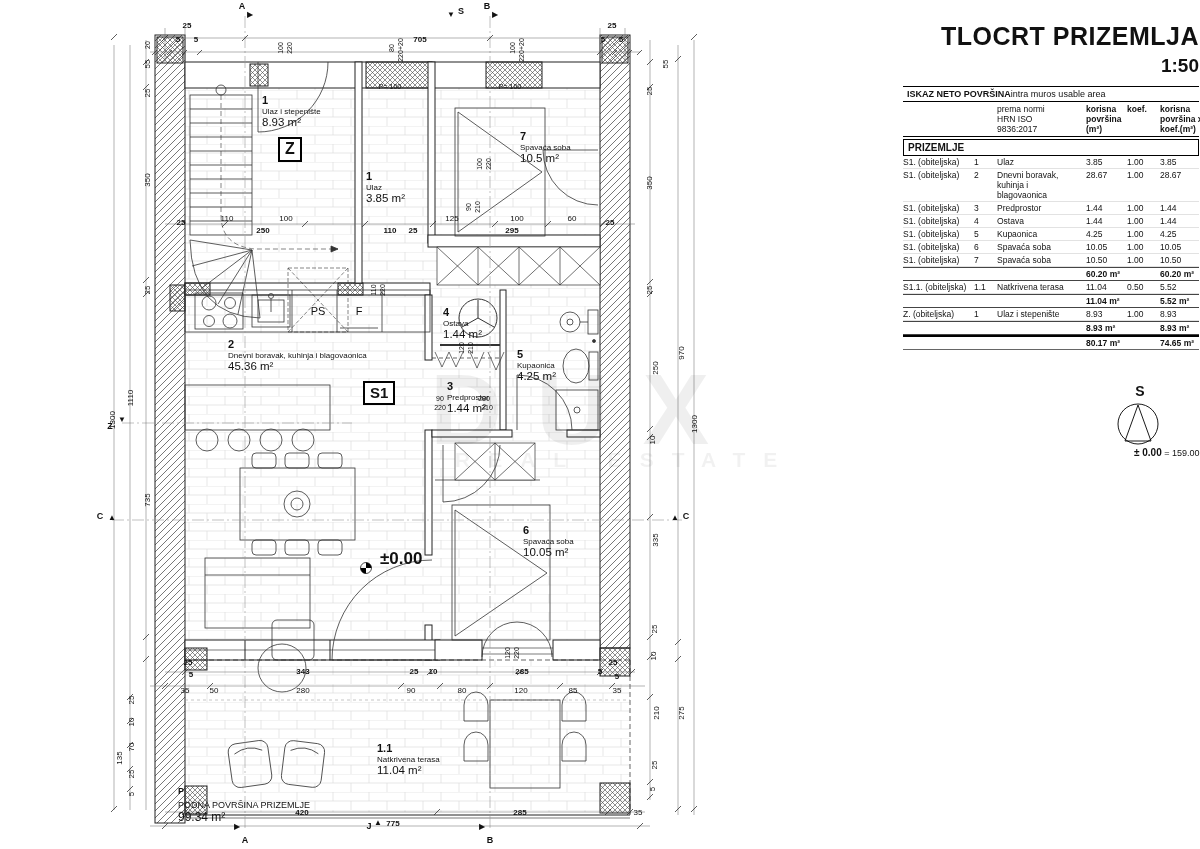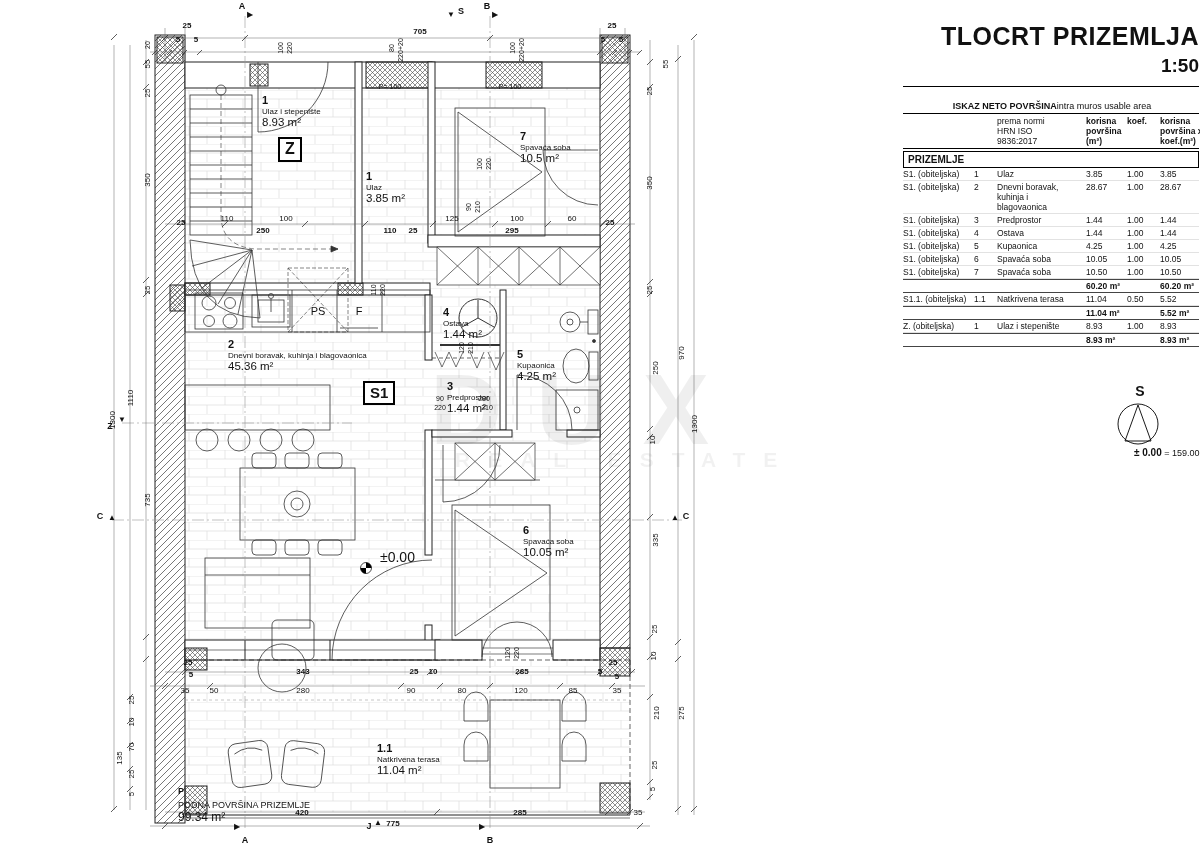--- a/index.html
+++ b/index.html
@@ -14,41 +14,41 @@
   .rl-num{font-weight:bold;font-size:11px;display:block;}
   .rl-name{font-size:8px;display:block;}
   .rl-area{font-size:11.5px;display:block;}
   .unit-box{position:absolute;border:2px solid #000;background:#fff;font-weight:bold;padding:0 5px;line-height:1.3;}
   .watermark{position:absolute;color:#000;opacity:.06;font-weight:bold;letter-spacing:18px;pointer-events:none;}
   
   #title-block{position:absolute;left:903px;top:22px;width:296px;text-align:right;}
   #main-title{font-size:25px;font-weight:bold;letter-spacing:.5px;}
   #scale{font-size:19px;font-weight:bold;margin-top:4px;}
   #area-table{position:absolute;left:903px;top:86px;width:296px;font-size:8.5px;}
-  .t-head{display:flex;justify-content:center;border-top:1.5px solid #000;border-bottom:1px solid #000;padding:14px 2px 2px 4px;}
+  .t-head{display:flex;justify-content:flex-start;border-top:1.5px solid #000;border-bottom:1px solid #000;padding:2px 2px 2px 4px;}
   .t-head b{font-size:9px;}
   .t-head span{font-size:9px;}
   .trow{display:grid;grid-template-columns:70px 22px 88px 40px 32px 44px;column-gap:1px;padding:1px 0;}
   .trow div{overflow:visible;}
   .t-cols{border-bottom:1px solid #000;padding:2px 0;}
   .t-cols div{white-space:pre-line;}
   .t-cols .bold{font-weight:bold;}
   .t-section{border:1px solid #000;font-weight:bold;font-size:10px;padding:2px 4px;margin-top:2px;}
   .trow.row{border-bottom:1px solid #e2e2e2;}
   .trow.sub{font-weight:bold;border-top:1px solid #444;border-bottom:1px solid #444;}
   .trow.total{font-weight:bold;border-top:2px solid #000;border-bottom:1px solid #666;}
   
   #compass{position:absolute;left:1090px;top:383px;width:100px;text-align:center;}
   #compass .n-label{font-size:14px;font-weight:bold;}
   #compass .elev{font-size:9px;margin-top:2px;white-space:nowrap;}
   #compass .elev b{font-size:10px;margin-left:44px;}
   #compass .elev small{font-size:6.5px;}
   .plan-note{position:absolute;font-size:9px;white-space:nowrap;}
   .plan-note .big{font-size:12px;}
-  #level-label{position:absolute;left:380px;top:549px;font-size:14px;font-weight:normal;}
+  #level-label{position:absolute;left:380px;top:549px;font-size:17px;font-weight:bold;}
 </style>
 </head>
 <body>
 
 <div id="stage">
 
   <svg width="1200" height="849" viewBox="0 0 1200 849">
     <defs>
       <pattern id="hatch" width="7" height="7" patternUnits="userSpaceOnUse">
         <path d="M0,7 L7,0" stroke="#555" stroke-width="0.8"></path>
@@ -339,21 +339,21 @@
         <span class="rl-num">1.1</span>
         <span class="rl-name">Natkrivena terasa</span>
         <span class="rl-area">11.04 m²</span>
       </div>
     </div>
   <div id="unit-boxes">
       <div class="unit-box" style="left: 278px; top: 137px; font-size: 16px;">Z</div>
       <div class="unit-box" style="left: 363px; top: 381px; font-size: 15px;">S1</div>
     </div>
   <div id="annotations">
-      <span class="dim" style="left: 420px; top: 31px; font-weight: bold; transform: translate(-50%, -50%);">705</span>
+      <span class="dim" style="left: 420px; top: 39px; font-weight: bold; transform: translate(-50%, -50%);">705</span>
       <span class="dim" style="left: 187px; top: 25px; font-weight: bold; transform: translate(-50%, -50%);">25</span>
       <span class="dim" style="left: 178px; top: 39px; font-weight: bold; transform: translate(-50%, -50%);">5</span>
       <span class="dim" style="left: 196px; top: 39px; font-weight: bold; transform: translate(-50%, -50%);">5</span>
       <span class="dim" style="left: 612px; top: 25px; font-weight: bold; transform: translate(-50%, -50%);">25</span>
       <span class="dim" style="left: 603px; top: 39px; font-weight: bold; transform: translate(-50%, -50%);">5</span>
       <span class="dim" style="left: 621px; top: 39px; font-weight: bold; transform: translate(-50%, -50%);">5</span>
       <span class="dim" style="left: 280px; top: 48px; font-size: 7px; transform: translate(-50%, -50%) rotate(-90deg);">100</span>
       <span class="dim" style="left: 289px; top: 48px; font-size: 7px; transform: translate(-50%, -50%) rotate(-90deg);">220</span>
       <span class="dim" style="left: 391px; top: 48px; font-size: 7px; transform: translate(-50%, -50%) rotate(-90deg);">80</span>
       <span class="dim" style="left: 400px; top: 50px; font-size: 7px; transform: translate(-50%, -50%) rotate(-90deg);">220+20</span>
@@ -585,20 +585,28 @@
           <div style="white-space: pre-line;">8.93</div>
         </div>
         <div class="trow sub">
           <div style="white-space: pre-line;"></div>
           <div style="white-space: pre-line;"></div>
           <div style="white-space: pre-line;"></div>
           <div style="white-space: pre-line;">8.93 m²</div>
           <div style="white-space: pre-line;"></div>
           <div style="white-space: pre-line;">8.93 m²</div>
         </div>
+        <div class="trow total">
+          <div style="white-space: pre-line;"></div>
+          <div style="white-space: pre-line;"></div>
+          <div style="white-space: pre-line;"></div>
+          <div style="white-space: pre-line;">80.17 m²</div>
+          <div style="white-space: pre-line;"></div>
+          <div style="white-space: pre-line;">74.65 m²</div>
+        </div>
       </div>
   </div>
 
   <div id="compass">
     <div class="n-label">S</div>
     <div style="height:46px;"></div>
     <div class="elev">
       <b>± 0.00</b>
       <span>= 159.00</span>
       <small>m n.v.</small>

